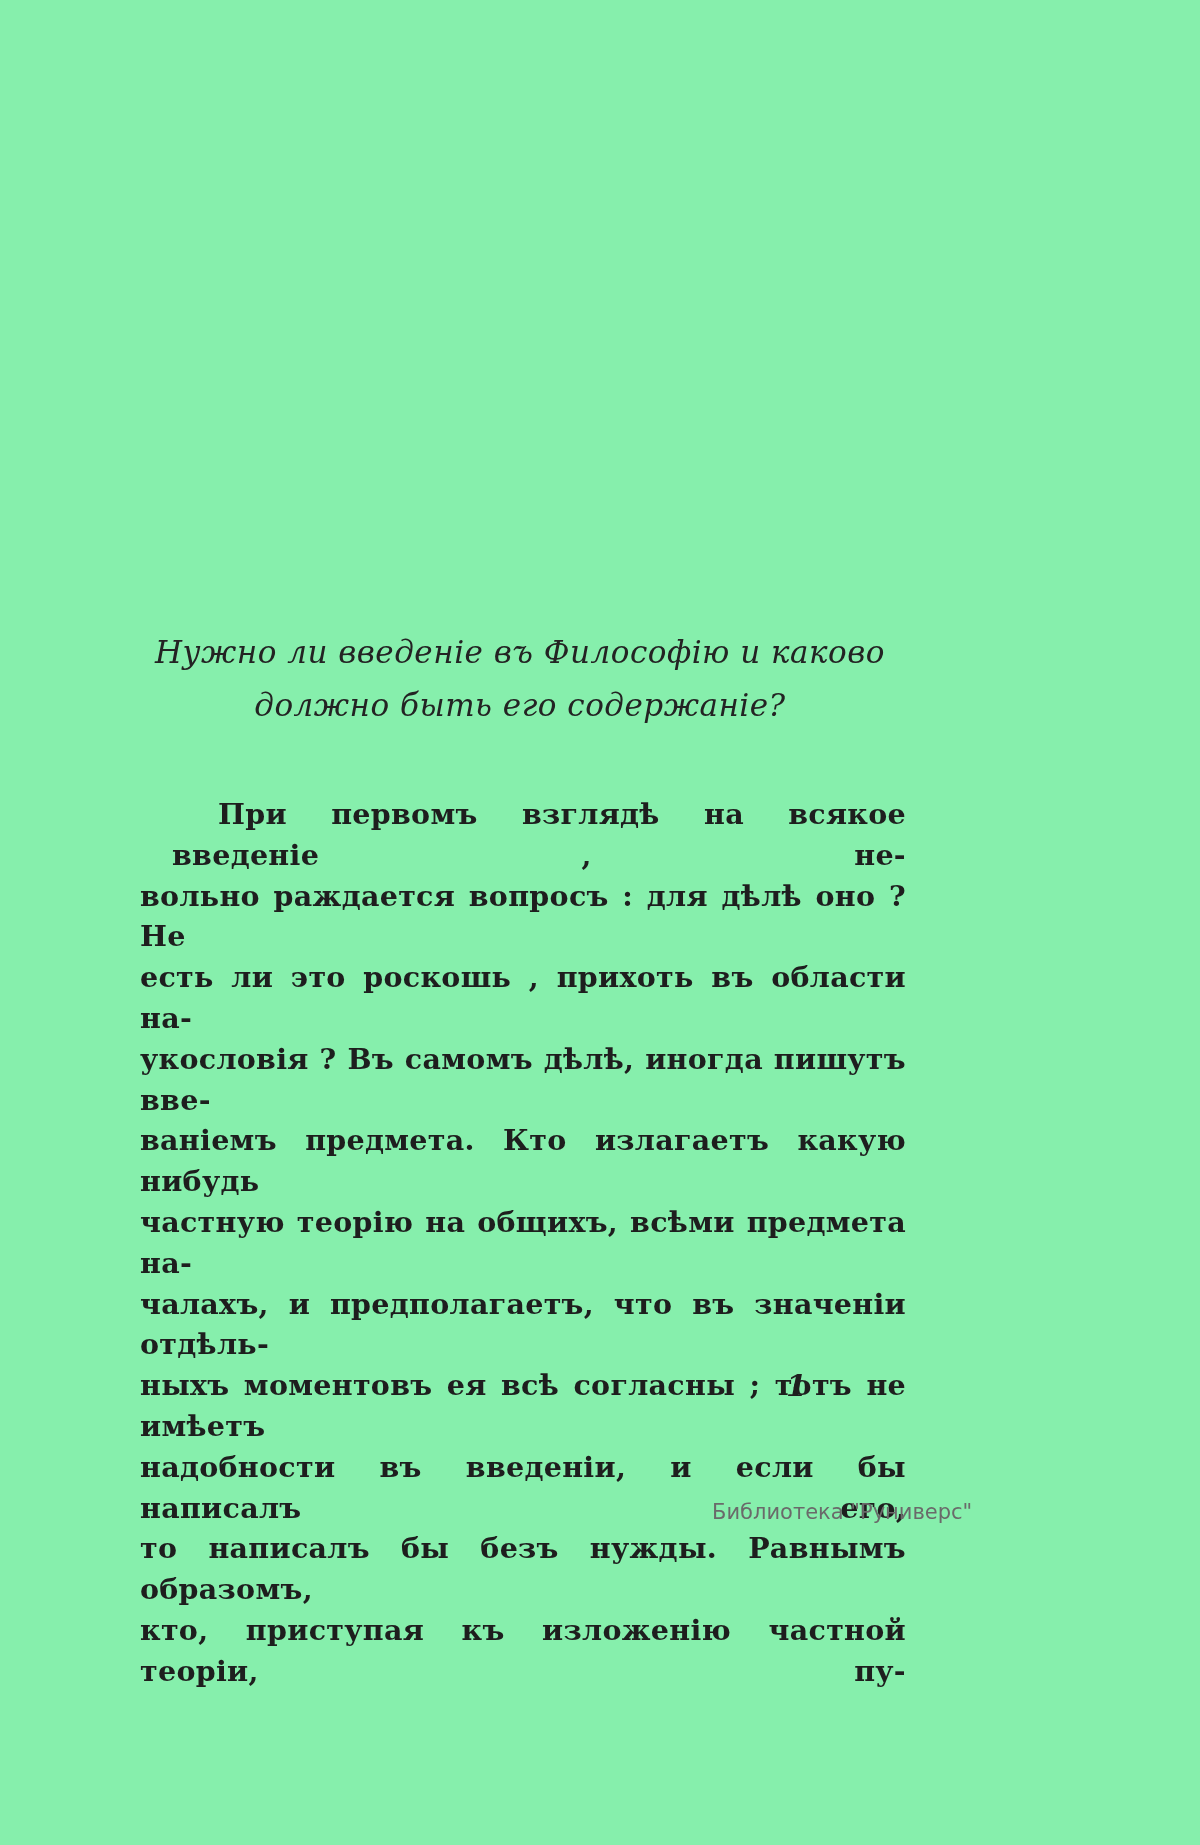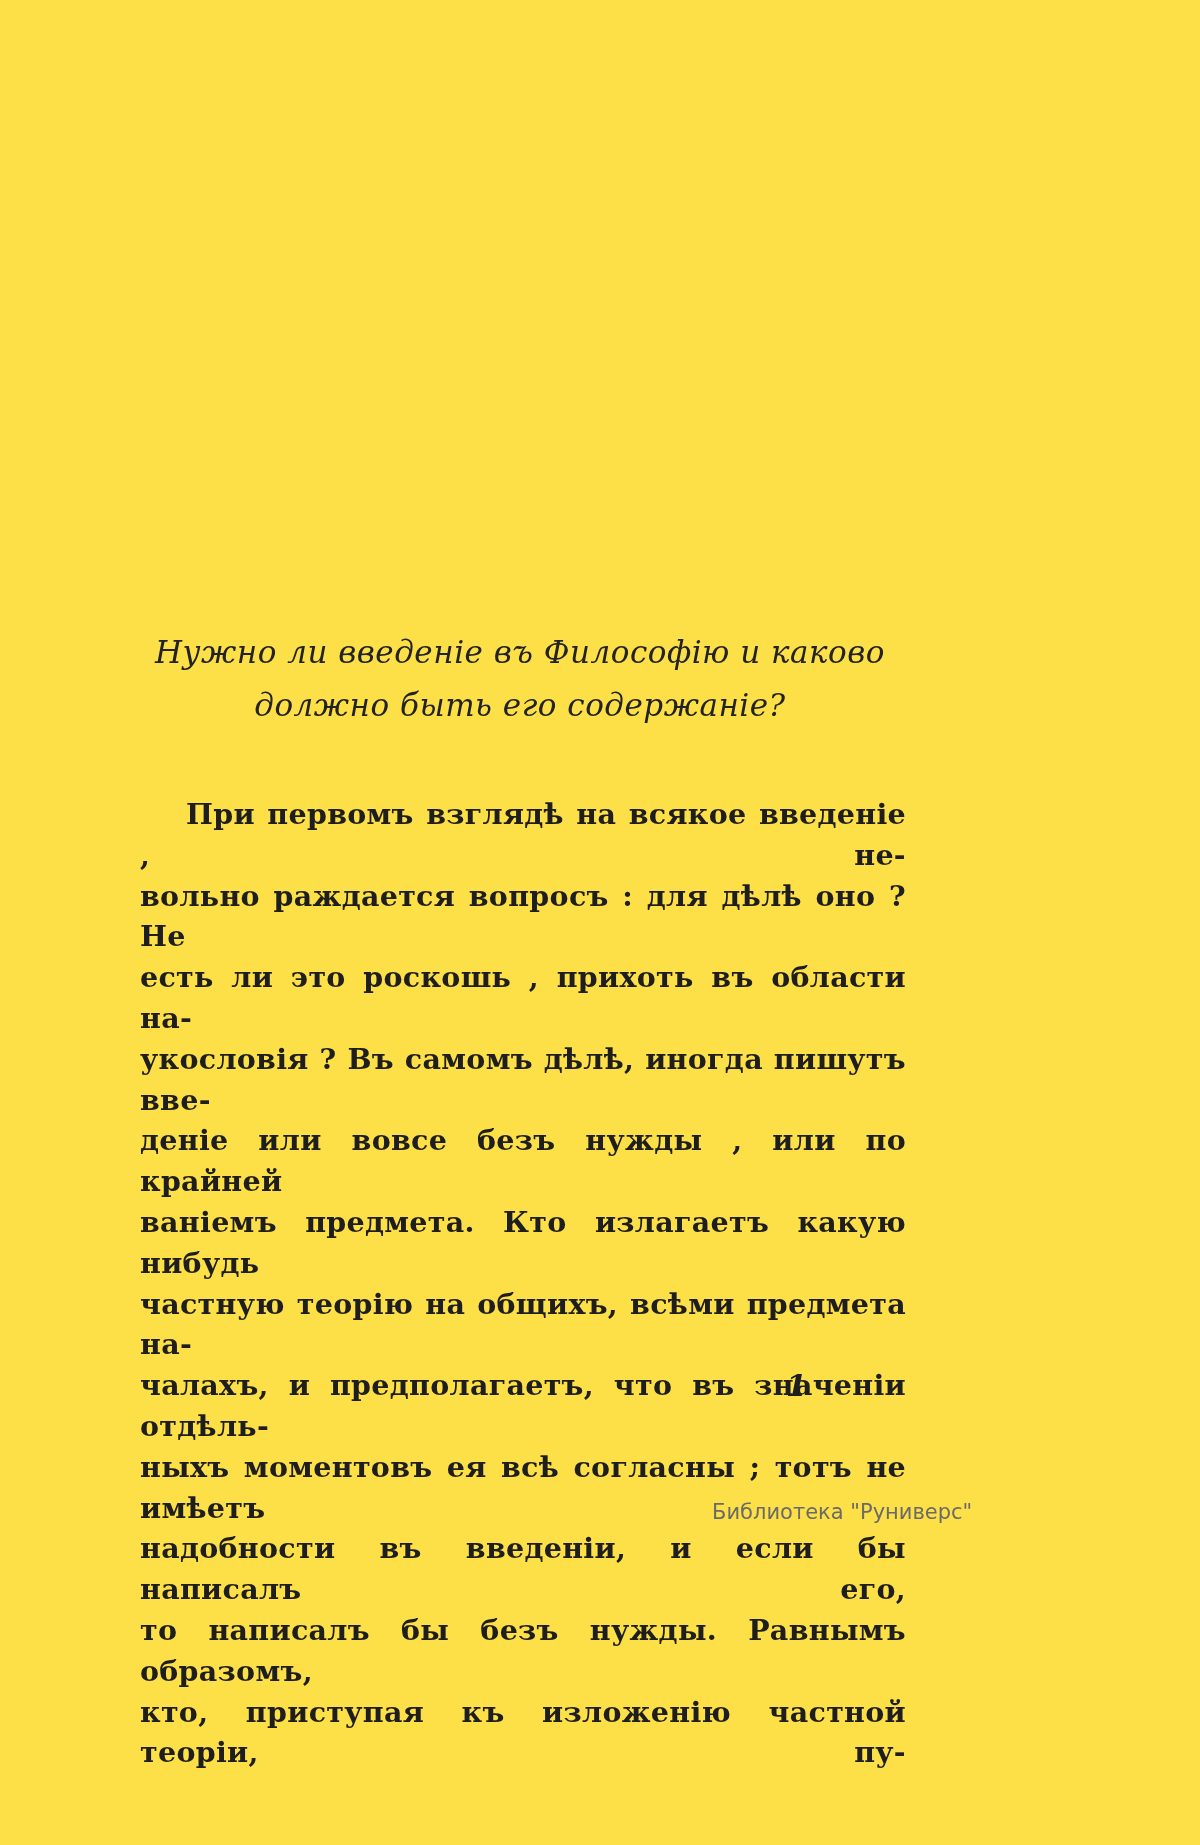--- a/index.html
+++ b/index.html
@@ -1,21 +1,21 @@
 <!DOCTYPE html>
 <html><head>
 <meta charset="utf-8">
 <style>
   html, body { margin: 0; padding: 0; background: #e9e9e9; }
   .scan-page {
     position: relative;
     width: 1200px;
     height: 1845px;
     margin: 0 auto;
-    background: #fde047;
+    background: #86efac;
     font-family: "DejaVu Serif", serif;
     color: #1b1b1b;
     overflow: hidden;
   }
   .heading {
     position: absolute;
     top: 626px;
     left: 150px;
     width: 740px;
     text-align: center;
@@ -35,20 +35,21 @@
     line-height: 40.8px;
     color: #1e1e1e;
   }
   .body-line {
     text-align: justify;
     text-align-last: justify;
     letter-spacing: 0.3px;
   }
   .body-line.indent {
     text-indent: 46px;
+    margin-left: 32px;
   }
   .page-number {
     position: absolute;
     top: 1368px;
     left: 786px;
     font-size: 30px;
     font-weight: bold;
     font-style: italic;
     color: #1e1e1e;
   }
@@ -69,21 +70,20 @@
   <div class="heading">
     <div>Нужно ли введеніе въ Философію и каково</div>
     <div>должно быть его содержаніе?</div>
   </div>
 
   <div class="body-text">
     <div class="body-line indent">При первомъ взглядѣ на всякое введеніе , не-</div>
     <div class="body-line">вольно раждается вопросъ : для дѣлѣ оно ? Не</div>
     <div class="body-line">есть ли это роскошь , прихоть въ области на-</div>
     <div class="body-line">укословія ? Въ самомъ дѣлѣ, иногда пишутъ вве-</div>
-    <div class="body-line">деніе или вовсе безъ нужды , или по крайней</div>
     <div class="body-line">ваніемъ предмета. Кто излагаетъ какую нибудь</div>
     <div class="body-line">частную теорію на общихъ, всѣми предмета на-</div>
     <div class="body-line">чалахъ, и предполагаетъ, что въ значеніи отдѣль-</div>
     <div class="body-line">ныхъ моментовъ ея всѣ согласны ; тотъ не имѣетъ</div>
     <div class="body-line">надобности въ введеніи, и если бы написалъ его,</div>
     <div class="body-line">то написалъ бы безъ нужды. Равнымъ образомъ,</div>
     <div class="body-line">кто, приступая къ изложенію частной теоріи, пу-</div>
 
   </div>
 

